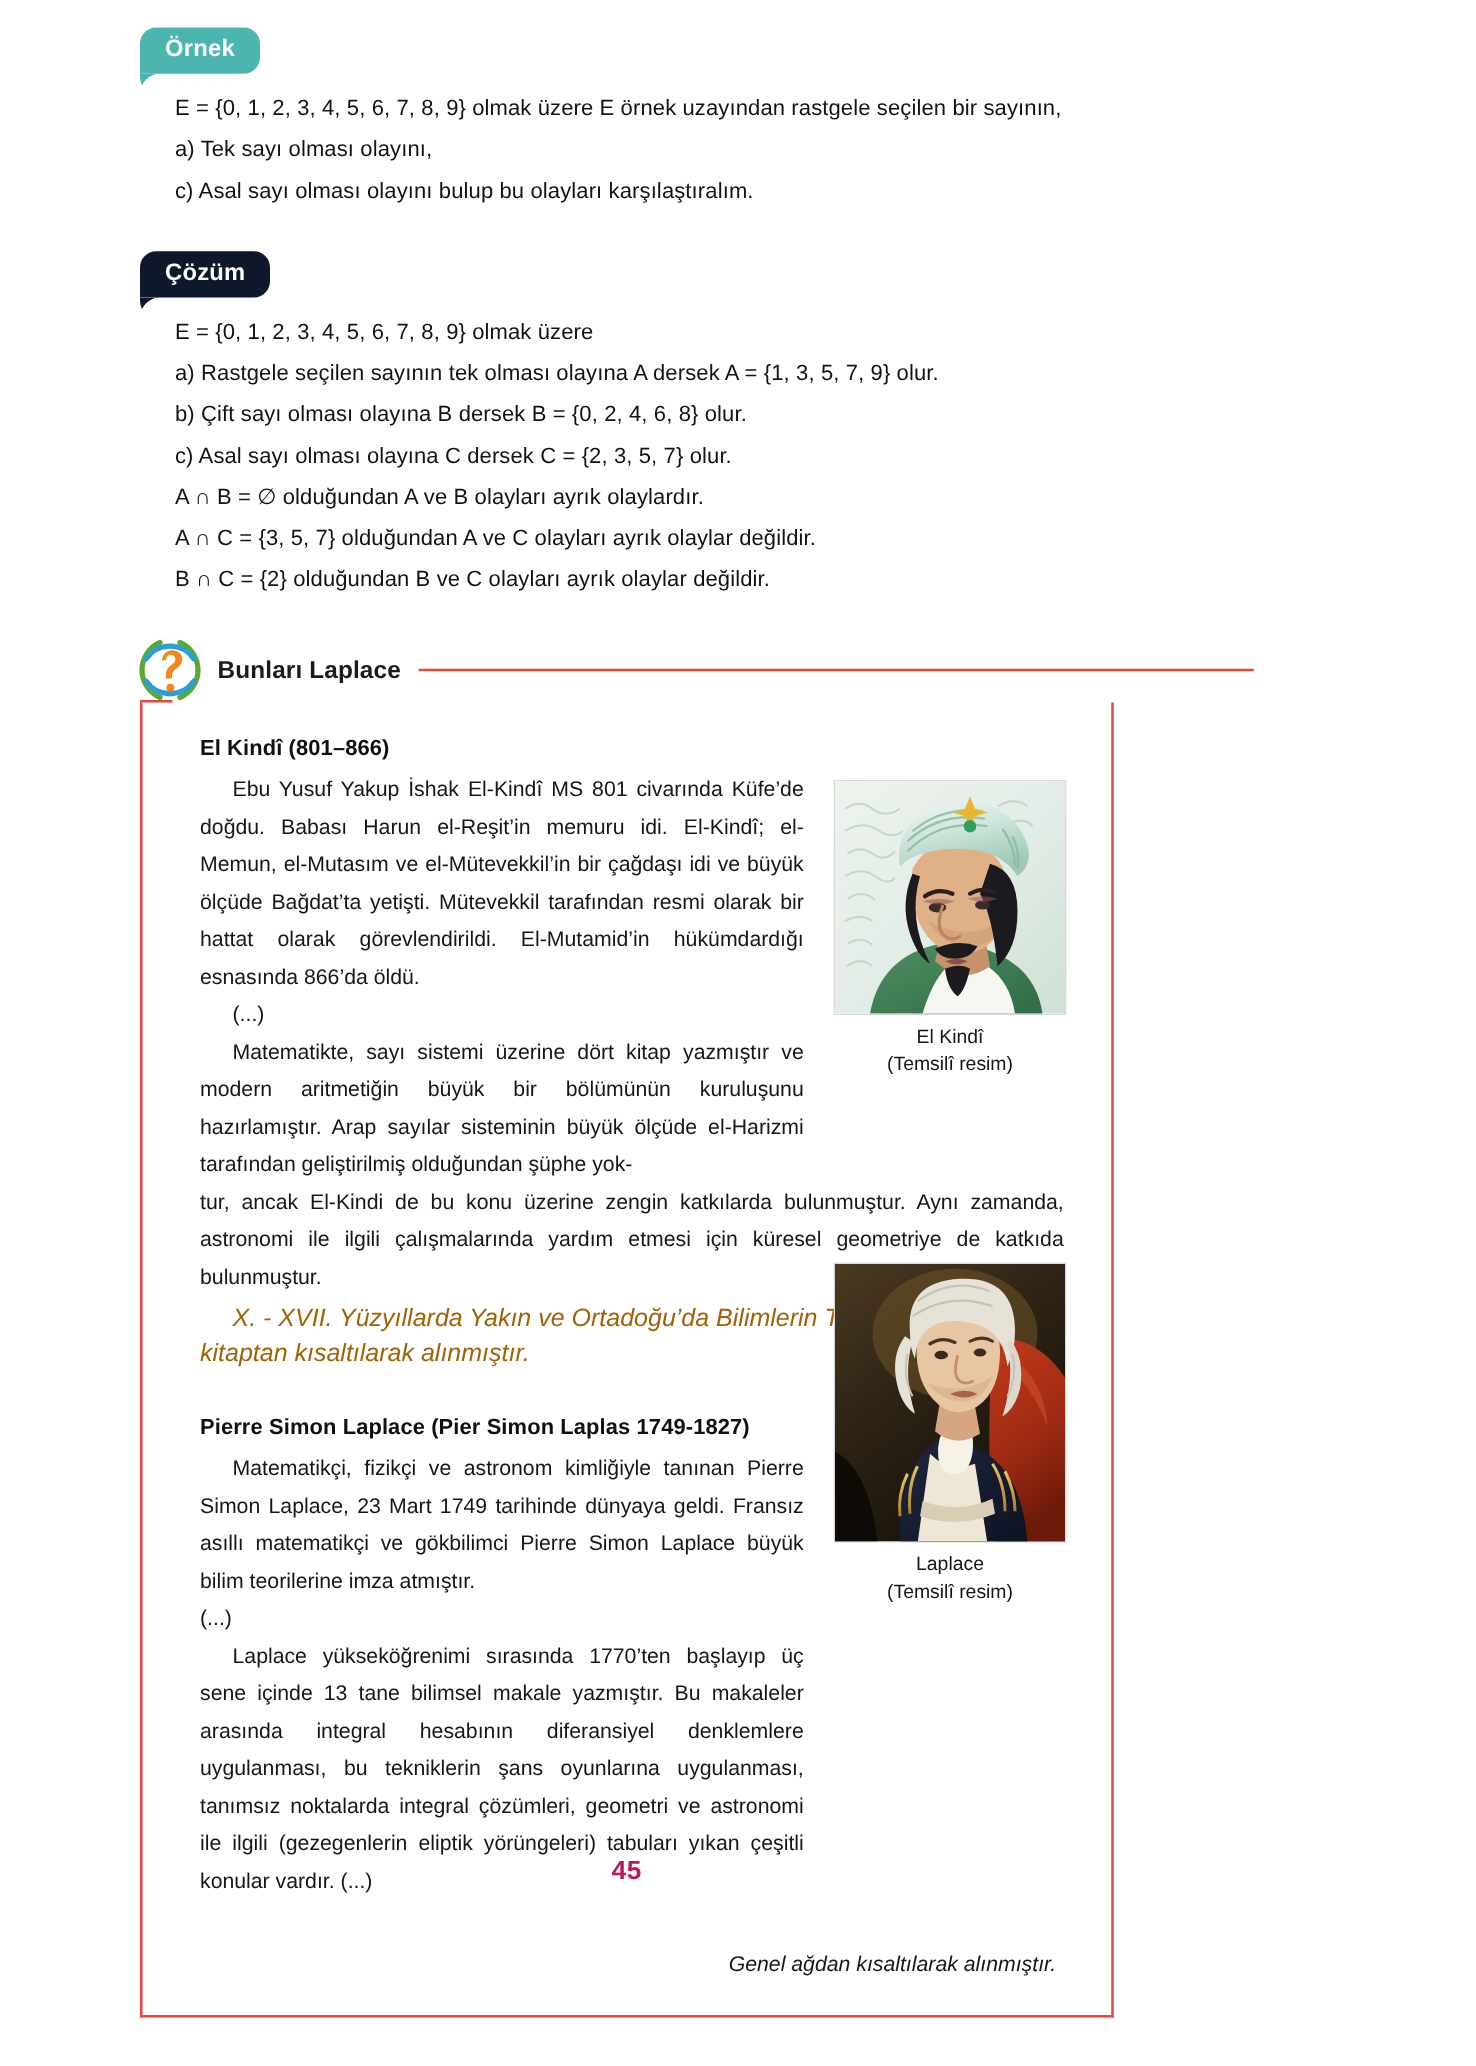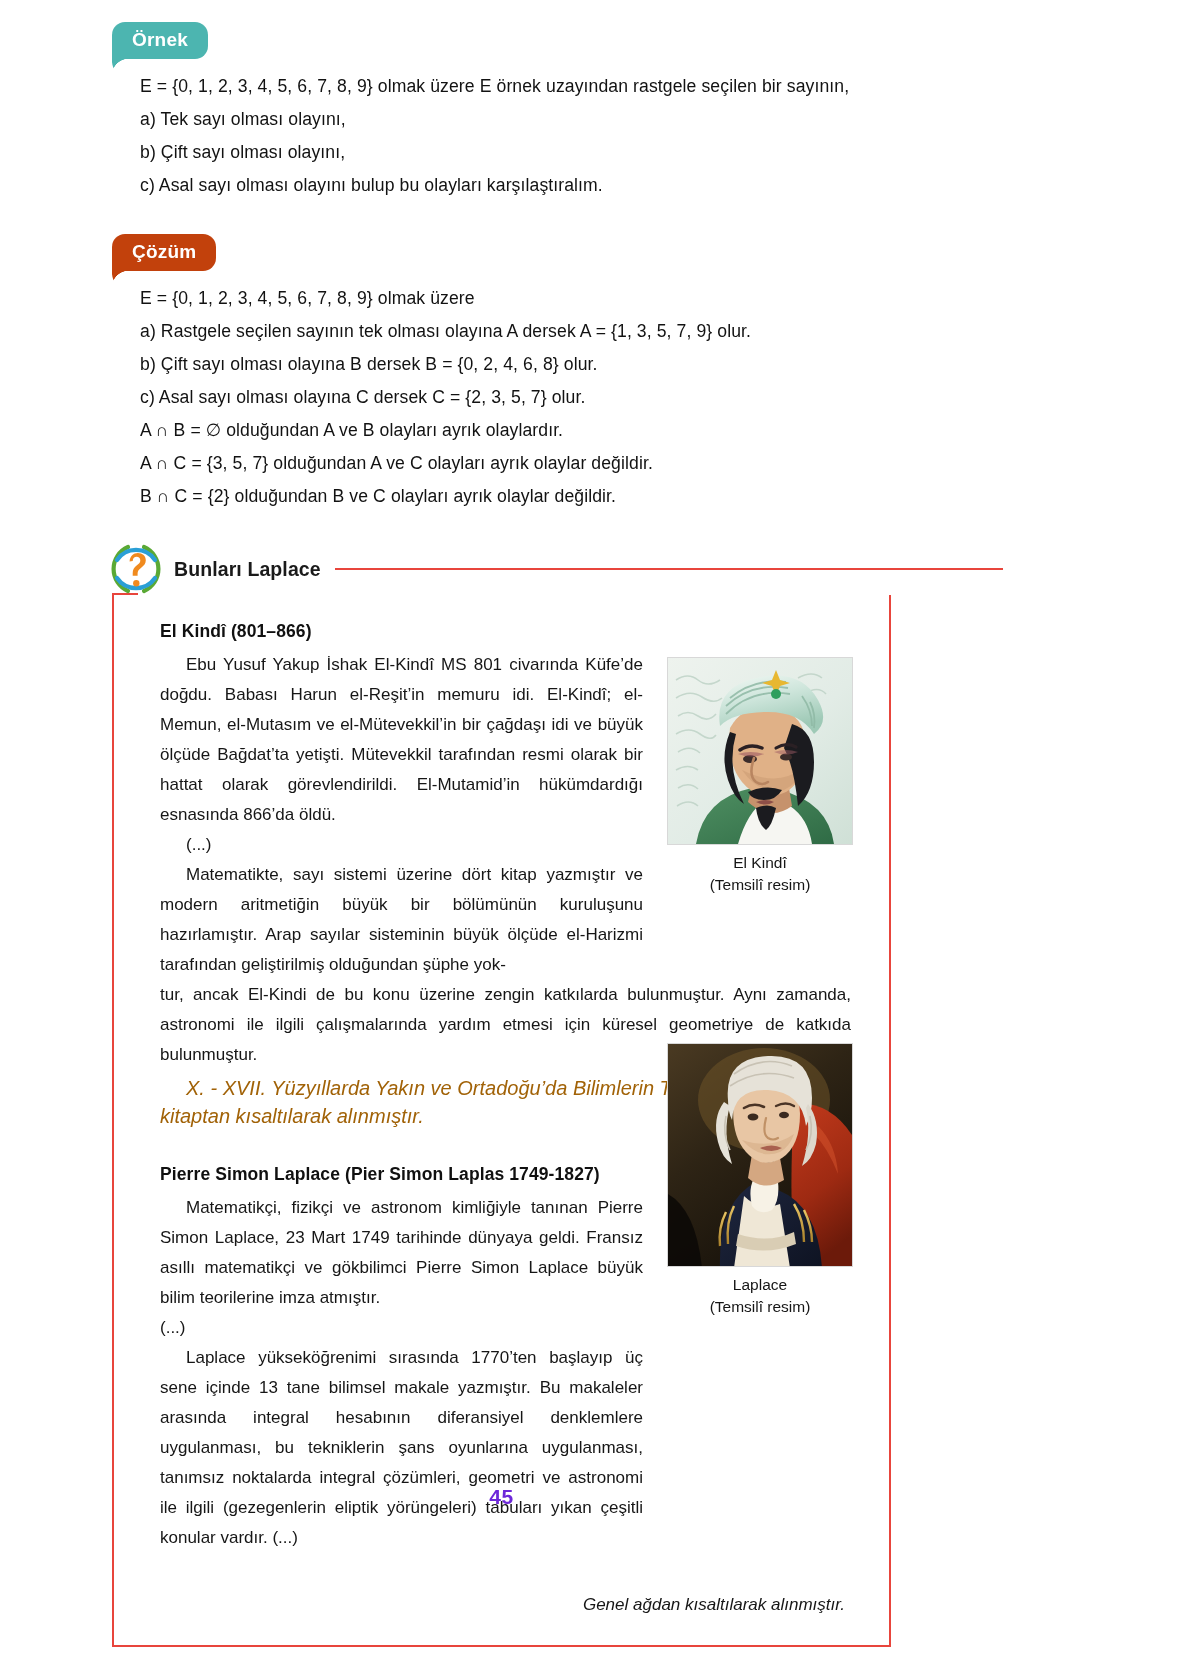--- a/index.html
+++ b/index.html
@@ -193,47 +193,46 @@
 
   
   .page-number {
     position: absolute;
     left: 0;
     right: 0;
     top: 1485px;
     text-align: center;
     font-size: 21px;
     font-weight: bold;
-    color: #6d28d9;
+    color: #be185d;
     letter-spacing: .5px;
   }
 
   svg { display: block; }
 </style>
 </head>
 <body>
 
 <div class="page">
 
   <div style="height:22px"></div>
   <div class="tag-wrap">
     <span class="tag tag-ornek" style="background: rgb(76, 181, 176);">Örnek</span>
   </div>
   <div style="height:48px"></div>
 
   <div class="block">
     <div class="math-line">E = {0, 1, 2, 3, 4, 5, 6, 7, 8, 9} olmak üzere E örnek uzayından rastgele seçilen bir sayının,</div>
     <div class="math-line">a) Tek sayı olması olayını,</div>
-    <div class="math-line">b) Çift sayı olması olayını,</div>
     <div class="math-line">c) Asal sayı olması olayını bulup bu olayları karşılaştıralım.</div>
   </div>
 
   <div style="height:32px"></div>
   <div class="tag-wrap">
-    <span class="tag tag-cozum" style="background: #c2410c;">Çözüm</span>
+    <span class="tag tag-cozum" style="background: #0f172a;">Çözüm</span>
   </div>
   <div style="height:48px"></div>
 
   <div class="block">
     <div class="math-line">E = {0, 1, 2, 3, 4, 5, 6, 7, 8, 9} olmak üzere</div>
     <div class="math-line">a) Rastgele seçilen sayının tek olması olayına A dersek A = {1, 3, 5, 7, 9} olur.</div>
     <div class="math-line">b) Çift sayı olması olayına B dersek B = {0, 2, 4, 6, 8} olur.</div>
     <div class="math-line">c) Asal sayı olması olayına C dersek C = {2, 3, 5, 7} olur.</div>
     <div class="math-line">A ∩ B = ∅ olduğundan A ve B olayları ayrık olaylardır.</div>
     <div class="math-line">A ∩ C = {3, 5, 7} olduğundan A ve C olayları ayrık olaylar değildir.</div>

